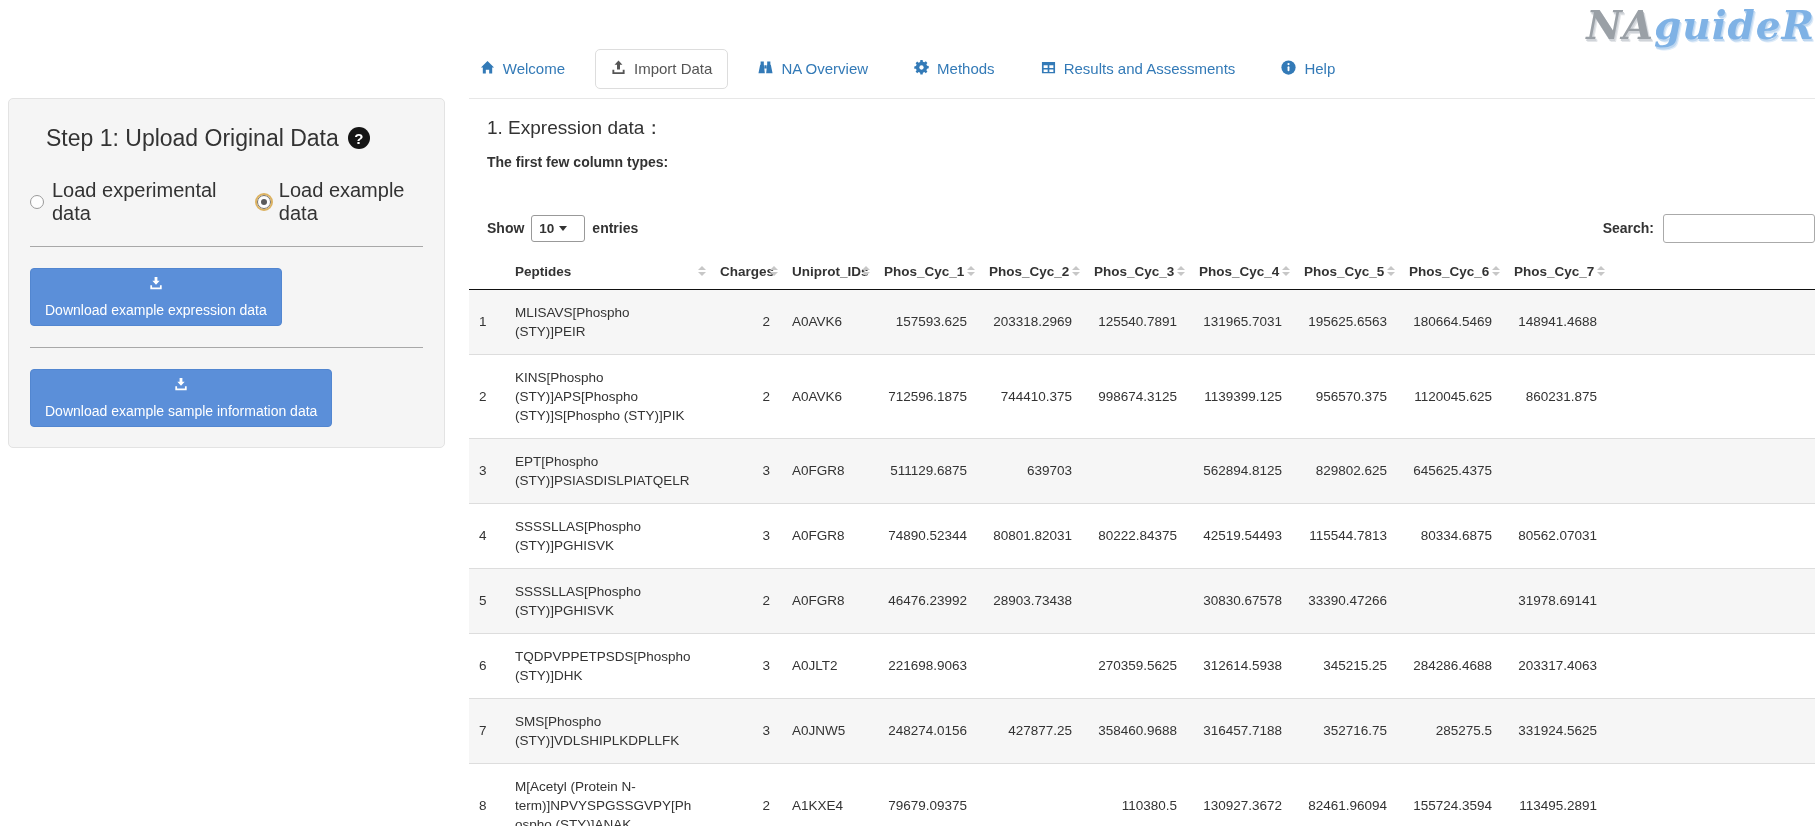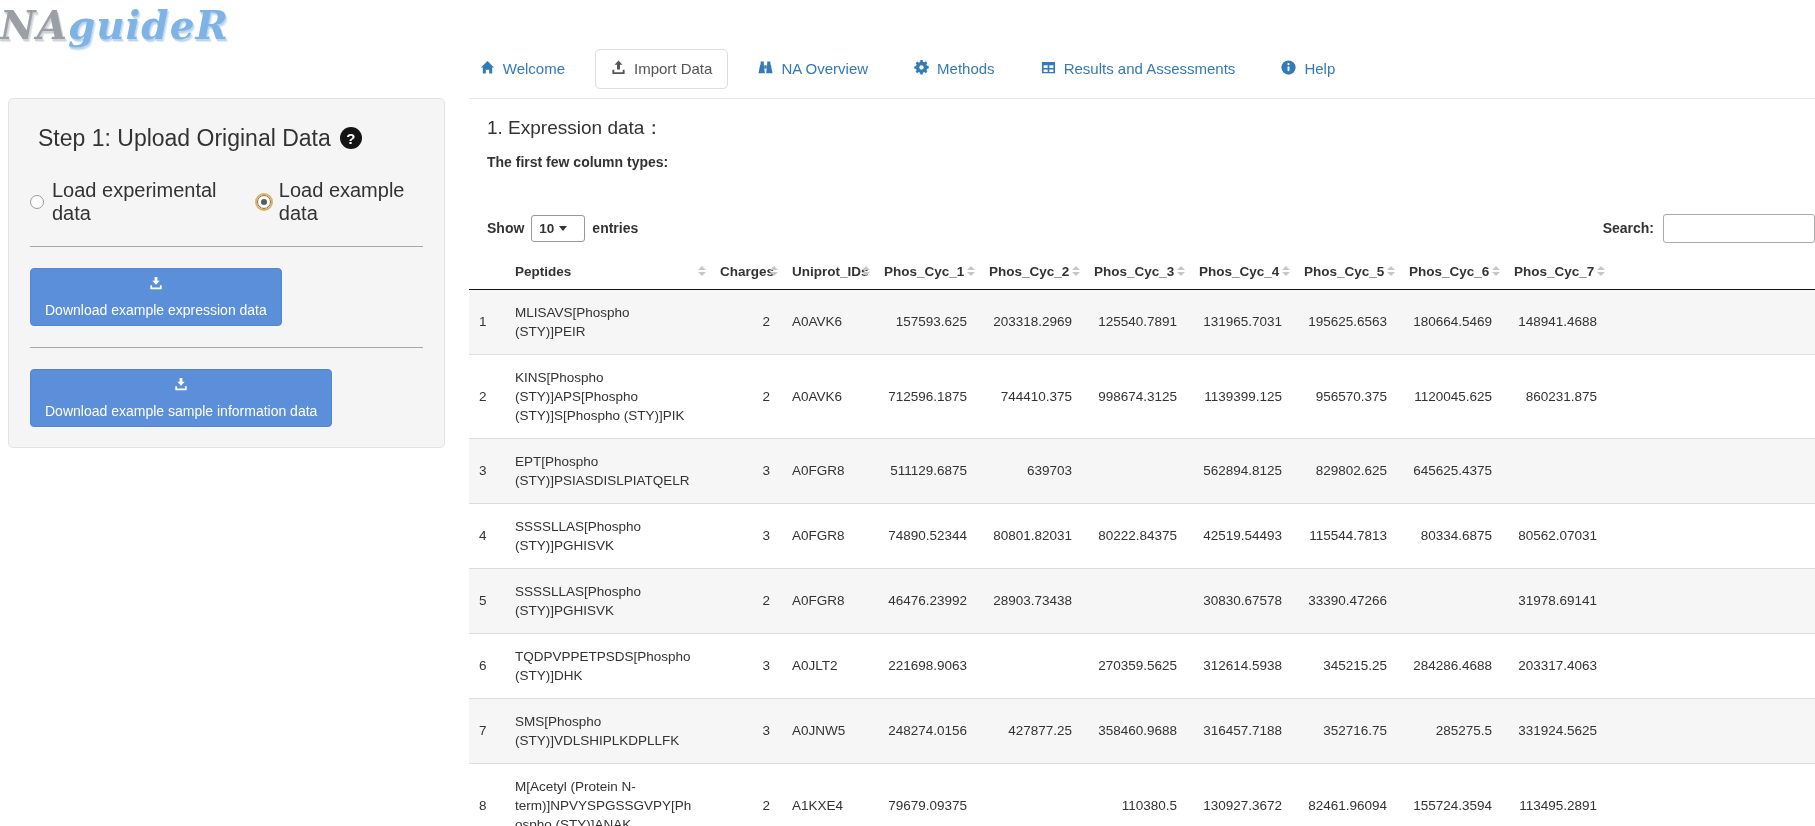--- a/index.html
+++ b/index.html
@@ -2,36 +2,36 @@
 <html><head>
 <meta charset="utf-8">
 <style>
   * { box-sizing: border-box; }
   html,body { margin:0; padding:0; }
   body {
     width:1815px; height:826px; overflow:hidden; background:#fff;
     font-family:"Liberation Sans","DejaVu Sans",sans-serif; color:#333;
   }
   
-  .masthead { text-align:left; padding-top:5px; }
+  .masthead { text-align:right; padding-top:5px; }
   .logo { font-family:"DejaVu Serif",serif; font-style:italic; font-weight:bold;
           font-size:39px; line-height:1.05; letter-spacing:1px; }
   .logo .p1 { color:#9aa0a6; text-shadow:1px 2px 0 #cfd3d8, 2px 3px 0 #e4e6e9; }
   .logo .p2 { color:#7fb2e5; text-shadow:1px 2px 0 #bcd6f0, 2px 3px 0 #dfecf9; }
   
   .nav { display:flex; justify-content:center; align-items:center; margin-top:3px; font-size:15px; }
   .nav-item { display:flex; align-items:center; gap:8px; padding:10px 15px; margin:0 7px;
               color:#337ab7; border:1px solid transparent; border-radius:5px; cursor:pointer; white-space:nowrap; }
   .nav-item.active { border-color:#ddd; background:#fff; color:#555; }
   .nav-item svg { flex:none; }
   
   .layout { display:flex; align-items:flex-start; margin-top:9px; }
   .sidebar { flex:none; width:437px; margin-left:8px; background:#f5f5f5;
              border:1px solid #e3e3e3; border-radius:5px; padding:16px 21px 20px; }
-  .sidebar-title { font-size:23px; font-weight:400; color:#333; margin:10px 8px 27px;
+  .sidebar-title { font-size:23px; font-weight:400; color:#333; margin:10px 16px 27px;
                    display:flex; align-items:center; gap:9px; }
   .help-circle { width:22px; height:22px; border-radius:50%; background:#151515; color:#fff;
                  font-size:15px; font-weight:bold; display:inline-flex; align-items:center;
                  justify-content:center; flex:none; }
   .radio-row { display:flex; align-items:center; gap:27px; font-size:20px; color:#333; }
   .radio-opt { display:flex; align-items:center; cursor:pointer; }
   .radio { width:14px; height:14px; border-radius:50%; border:1px solid #9a9a9a; background:#fdfdfd;
            display:inline-block; position:relative; margin-right:8px; flex:none; }
   .radio.checked { border-color:#6e6e6e; outline:2px solid #dcb261; outline-offset:0px; }
   .radio.checked::after { content:""; position:absolute; inset:3px; border-radius:50%; background:#5a5a5a; }

